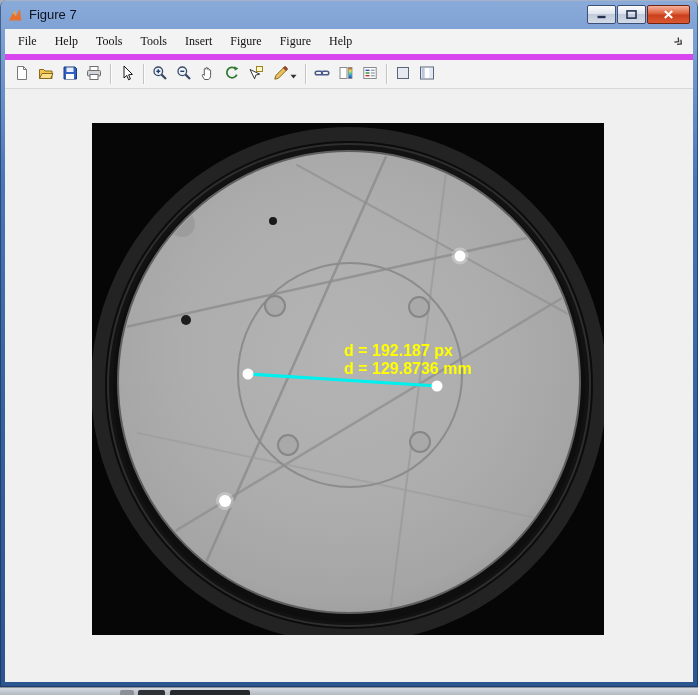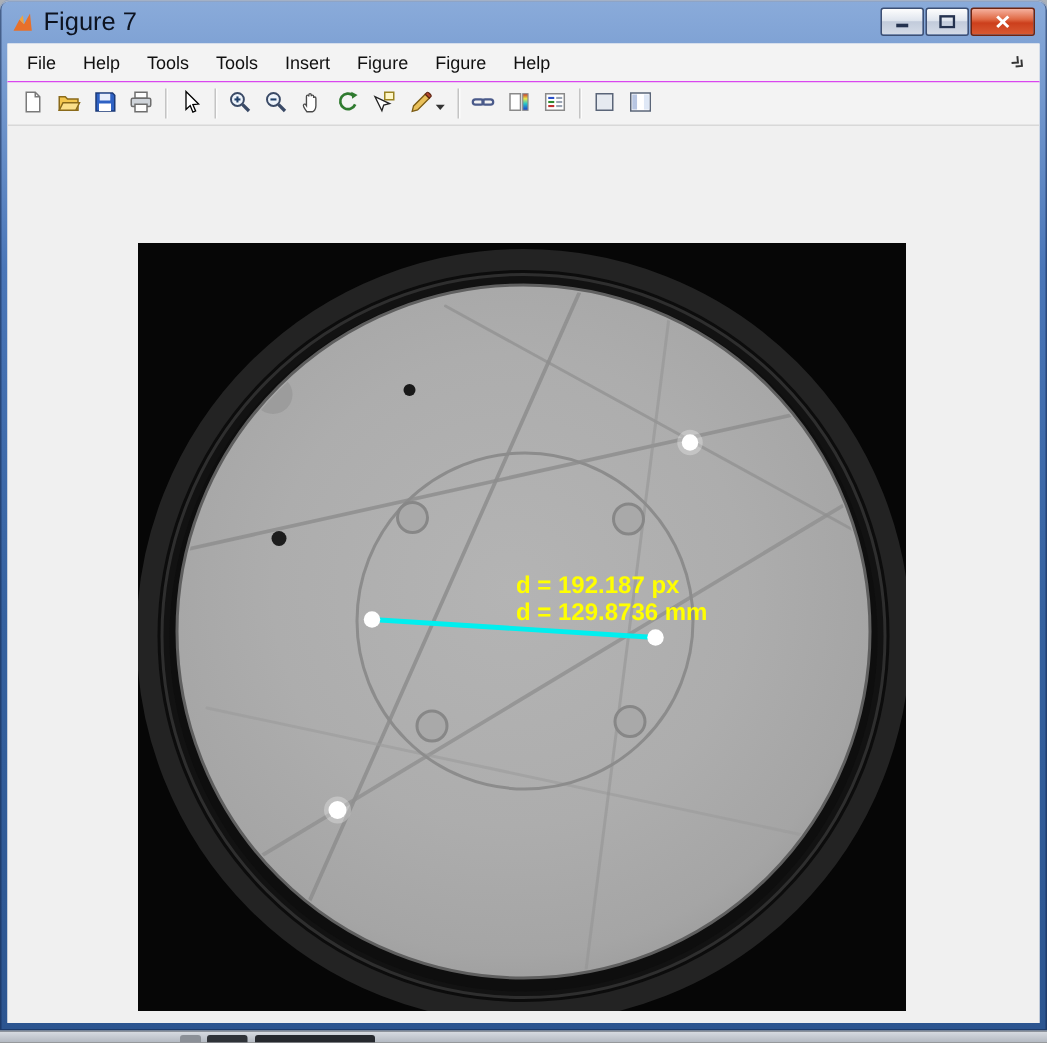--- a/index.html
+++ b/index.html
@@ -3,36 +3,36 @@
 <meta charset="utf-8">
 <style>
   html,body{margin:0;padding:0;}
   body{width:698px;height:695px;font-family:"Liberation Sans",sans-serif;}
   .desktop{position:relative;width:698px;height:695px;background:#aab0b8;overflow:hidden;}
   .window{position:absolute;left:0;top:0;width:698px;height:687px;border-radius:6px 6px 0 0;
     background:linear-gradient(180deg,#8aabda 0%,#4a76b8 26%,#35619f 60%,#2c5590 100%);
     box-shadow:inset 0 1px 0 rgba(255,255,255,.5), inset 0 0 0 1px rgba(18,38,76,.55);}
   .titlebar{height:29px;display:flex;align-items:center;padding:0 8px 0 7px;cursor:default;}
   .app-icon{width:16px;height:16px;display:inline-flex;}
-  .win-title{margin-left:6px;font-size:17px;color:#0d1320;}
+  .win-title{margin-left:6px;font-size:13px;color:#0d1320;}
   .win-controls{margin-left:auto;display:flex;gap:1px;}
   .win-btn{height:19px;border:1px solid #3c4f74;border-radius:2px;display:flex;align-items:center;justify-content:center;
     background:linear-gradient(180deg,#fdfdfd 0%,#dfe5ee 45%,#c2cbdb 50%,#d4dbe7 100%);padding:0;cursor:default;}
   .win-btn.min,.win-btn.max{width:29px;}
   .win-btn.close{width:43px;background:linear-gradient(180deg,#f5b19e 0%,#e06a45 40%,#cc3f1c 55%,#d95a33 100%);border-color:#6e2410;}
   .client{position:absolute;left:5px;top:29px;width:688px;height:653px;background:#f0f0f0;display:flex;flex-direction:column;}
-  .menubar{height:25px;display:flex;align-items:center;background:#f3f3f3;border-bottom:1px solid #d946ef;padding:0 4px;}
+  .menubar{height:25px;display:flex;align-items:center;background:#f3f3f3;border-bottom:6px solid #d946ef;padding:0 4px;font-family:Liberation Serif, serif;}
   .menu-item{font-size:12px;color:#101010;padding:4px 9px;cursor:default;}
   .menu-overflow{margin-left:auto;margin-right:5px;display:flex;transform:rotate(40deg);}
   .toolbar{height:28px;display:flex;align-items:center;background:#f3f3f3;border-bottom:1px solid #d8d8d8;padding:0 5px;}
   .tb-btn{width:24px;height:23px;display:flex;align-items:center;justify-content:center;background:transparent;border:none;padding:0;}
   .tb-btn.wide{width:33px;gap:1px;}
   .tb-sep{width:1px;height:20px;background:#c4c4c4;box-shadow:1px 0 0 #fcfcfc;margin:0 4px;}
   .canvas{position:relative;flex:1;background:#f0f0f0;}
-  .ct-wrap{position:absolute;left:87px;top:34px;width:476px;height:512px;margin-top:44px;}
+  .ct-wrap{position:absolute;left:87px;top:34px;width:476px;height:512px;}
   .taskbar-sliver{position:absolute;left:0;top:687px;width:698px;height:8px;background:linear-gradient(180deg,#d6dae0,#aeb4bd);border-top:1px solid #8d939c;}
   .task-block{position:absolute;top:2px;height:6px;border-radius:2px 2px 0 0;}
   .task-a{left:120px;width:14px;background:#8b9097;}
   .task-b{left:138px;width:27px;background:#2f3338;}
   .task-c{left:170px;width:80px;background:#26292e;}
 </style>
 </head>
 <body>
 
 <div class="desktop">

